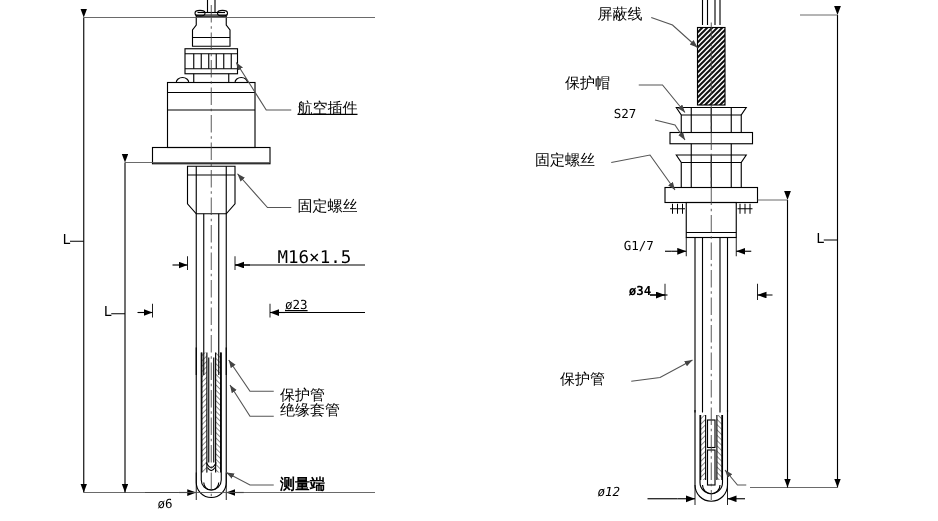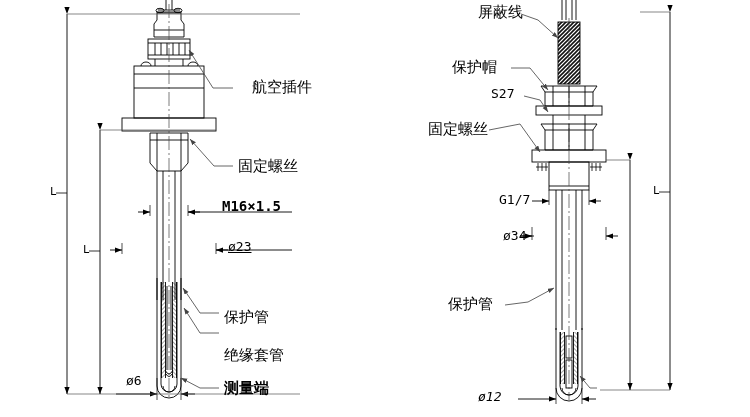--- a/index.html
+++ b/index.html
@@ -1,23 +1,23 @@
 <!DOCTYPE html>
 <html><head>
 <meta charset="utf-8">
 <style>
   html,body{margin:0;padding:0;background:#ffffff;}
   body{width:750px;height:417px;overflow:hidden;
        font-family:"Liberation Sans","DejaVu Sans",sans-serif;}
   #stage{position:relative;width:750px;height:417px;background:#fff;}
   #stage svg{position:absolute;left:0;top:0;}
   .lbl{position:absolute;color:#000;white-space:nowrap;line-height:1;}
-  .cn{font-family:"DejaVu Sans","Liberation Sans",sans-serif;font-size:15px;}
-  .dim{font-family:"DejaVu Sans Mono","Liberation Mono",monospace;font-size:14px;font-weight:bold;}
-  .dimsm{font-family:"DejaVu Sans Mono","Liberation Mono",monospace;font-size:13px;}
+  .cn{font-family:"DejaVu Sans","Liberation Sans",sans-serif;font-size:12px;}
+  .dim{font-family:"DejaVu Sans Mono","Liberation Mono",monospace;font-size:14px;}
+  .dimsm{font-family:"DejaVu Sans Mono","Liberation Mono",monospace;font-size:10px;}
   .ell{font-family:"DejaVu Sans Mono","Liberation Mono",monospace;font-size:11px;}
 </style>
 </head>
 <body>
 
 <div id="stage">
 
 <svg width="750" height="417" viewBox="0 0 750 417">
   <defs>
     <marker id="ar" markerWidth="9" markerHeight="9" refX="8" refY="3" orient="auto" markerUnits="strokeWidth">
@@ -249,36 +249,36 @@
     <path d="M511,68 L530,68 L548,90" marker-end="url(#arS)"></path>
     <path d="M524,96 L540,100 L548,112" marker-end="url(#arS)"></path>
     <path d="M489,130 L520,124 L540,152" marker-end="url(#arS)"></path>
     <path d="M505,305 L528,302 L554,288" marker-end="url(#arS)"></path>
     <path d="M597,388 L590,388 L580,376" marker-end="url(#arS)"></path>
   </g>
 
   </g>
 </svg>
 
-<div class="lbl cn" style="left:252px;top:80px;">航空插件</div>
+<div class="lbl cn" style="left:238px;top:80px;text-decoration:underline;">航空插件</div>
 <div class="lbl cn" style="left:238px;top:159px;">固定螺丝</div>
 <div class="lbl cn" style="left:224px;top:310px;">保护管</div>
-<div class="lbl cn" style="left:224px;top:348px;">绝缘套管</div>
+<div class="lbl cn" style="left:224px;top:322px;">绝缘套管</div>
 <div class="lbl cn" style="left:224px;top:381px;font-weight:bold;">测量端</div>
 
 <div class="lbl dim" style="left:222px;top:199px;">M16×1.5</div>
 <div class="lbl dimsm" style="left:228px;top:240px;text-decoration:underline;">ø23</div>
-<div class="lbl dimsm" style="left:126px;top:374px;">ø6</div>
+<div class="lbl dimsm" style="left:126px;top:399px;">ø6</div>
 <div class="lbl ell" style="left:50px;top:186px;">L</div>
 <div class="lbl ell" style="left:83px;top:244px;">L</div>
 
 <div class="lbl cn" style="left:478px;top:5px;">屏蔽线</div>
 <div class="lbl cn" style="left:452px;top:60px;font-family:Liberation Serif, serif;">保护帽</div>
 <div class="lbl cn" style="left:428px;top:122px;">固定螺丝</div>
 <div class="lbl cn" style="left:448px;top:297px;">保护管</div>
 
 <div class="lbl dimsm" style="left:491px;top:87px;">S27</div>
 <div class="lbl dimsm" style="left:499px;top:193px;">G1/7</div>
-<div class="lbl dimsm" style="left:503px;top:229px;">ø34</div>
+<div class="lbl dimsm" style="left:503px;top:229px;font-weight:bold;">ø34</div>
 <div class="lbl dimsm" style="left:478px;top:390px;font-style:italic;">ø12</div>
 <div class="lbl ell" style="left:653px;top:185px;">L</div>
 
 </div>
 
 </body></html>

